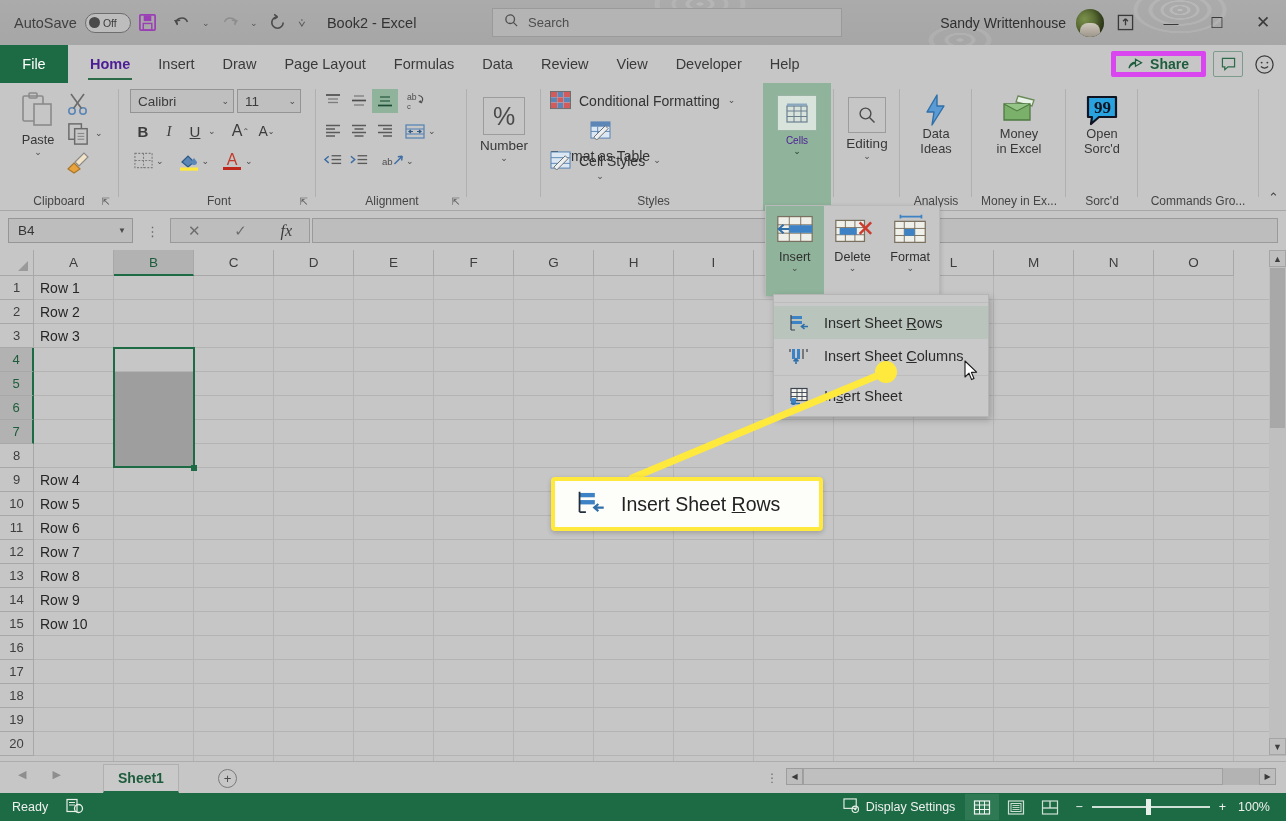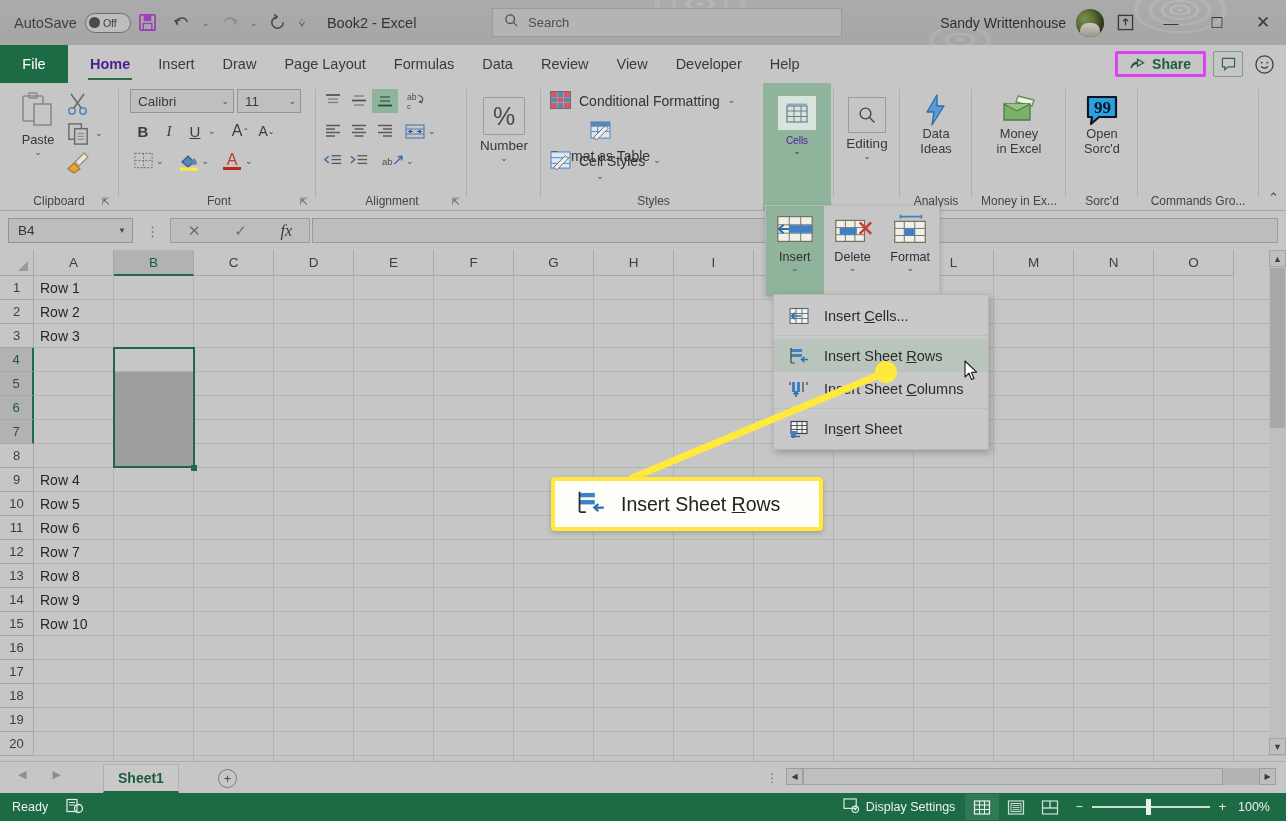--- a/index.html
+++ b/index.html
@@ -70,21 +70,21 @@
     position: absolute; left: 0; top: 0; width: 68px; height: 38px;
     background: #1d6b44; color: #fff; font-size: 14.5px;
     display: flex; align-items: center; justify-content: center;
   }
   .tabs { position: absolute; left: 76px; top: 0; height: 38px; display: flex; align-items: center; gap: 0; }
   .tab { height: 38px; padding: 0 14px; display: flex; align-items: center; font-size: 14.5px; color: #3a3a3a; position: relative; }
   .tab.active { color: #4c1d95; font-weight: 600; }
   .tab.active::after { content:""; position:absolute; left: 12px; right: 12px; bottom: 3px; height: 2.5px; background: #2b6b48; }
   .tabbar-right { position: absolute; right: 8px; top: 0; height: 38px; display: flex; align-items: center; gap: 7px; }
   .share-btn {
-    height: 26px; padding: 0 12px; border: 3px solid #d946ef; border-radius: 2px;
+    height: 26px; padding: 0 12px; border: 5px solid #d946ef; border-radius: 2px;
     display: flex; align-items: center; gap: 7px; color: #1d5c3c; font-size: 14px; font-weight: 600;
   }
   .sq-btn { width: 30px; height: 26px; border: 1px solid #7e9a8a; border-radius: 2px; display:flex; align-items:center; justify-content:center; color:#2b6b48; font-size: 14px;}
   .smiley { width: 28px; height: 28px; display:flex; align-items:center; justify-content:center; color:#3a3a3a; font-size: 19px; }
 
   
   .ribbon { position: absolute; top: 83px; left: 0; width: 1286px; height: 128px; background: #c6c6c6; border-bottom: 1px solid #a8a8a8; }
   .rgroup { position: absolute; top: 0; height: 128px; }
   .rgroup-label { position: absolute; bottom: 3px; width: 100%; text-align: center; font-size: 12px; color: #454545; }
   .rsep { position: absolute; top: 6px; width: 1px; height: 108px; background: #b0b0b0; }
@@ -856,33 +856,20 @@
         <line x1="16" y1="9" x2="16" y2="31" stroke="#7a7060" stroke-width="1"></line>
         <line x1="27" y1="9" x2="27" y2="31" stroke="#7a7060" stroke-width="1"></line>
         <rect x="16" y="17" width="11" height="7" fill="#3c82c4"></rect>
       </svg>
       <span class="idf-lbl">Format</span>
       <span class="mini-caret">⌄</span>
     </div>
   </div>
 
   <div class="menu">
-    <div class="menu-item">
-      <span class="menu-icon">
-        <svg width="20" height="18" viewBox="0 0 20 18">
-            <rect x="1" y="1.5" width="18" height="15" fill="#f4f4ee" stroke="#5a6a7a" stroke-width="1.1"></rect>
-            <line x1="1" y1="6.5" x2="19" y2="6.5" stroke="#5a6a7a" stroke-width="0.9"></line>
-            <line x1="1" y1="11.5" x2="19" y2="11.5" stroke="#5a6a7a" stroke-width="0.9"></line>
-            <line x1="7" y1="1.5" x2="7" y2="16.5" stroke="#5a6a7a" stroke-width="0.9"></line>
-            <line x1="13" y1="1.5" x2="13" y2="16.5" stroke="#5a6a7a" stroke-width="0.9"></line>
-            <path d="M12 9 L3 9 M6 6 L2.5 9 L6 12" stroke="#2f6fa8" stroke-width="1.7" fill="none"></path>
-          </svg>
-      </span>
-      <span>Insert <span class="ul">C</span>ells...</span>
-    </div>
     <div class="menu-sep"></div>
     <div class="menu-item hl">
       <span class="menu-icon">
         <svg width="20" height="18" viewBox="0 0 20 18">
             <rect x="2" y="2" width="11" height="3" fill="#3c82c4"></rect>
             <rect x="2" y="7" width="11" height="3" fill="#3c82c4"></rect>
             <path d="M2 1 L2 16 M2 16 L6 16" stroke="#3c4450" stroke-width="1.2" fill="none"></path>
             <path d="M19 12.5 L13 12.5 M15.5 10 L12.5 12.5 L15.5 15" stroke="#2f6fa8" stroke-width="1.6" fill="none"></path>
           </svg>
       </span>

